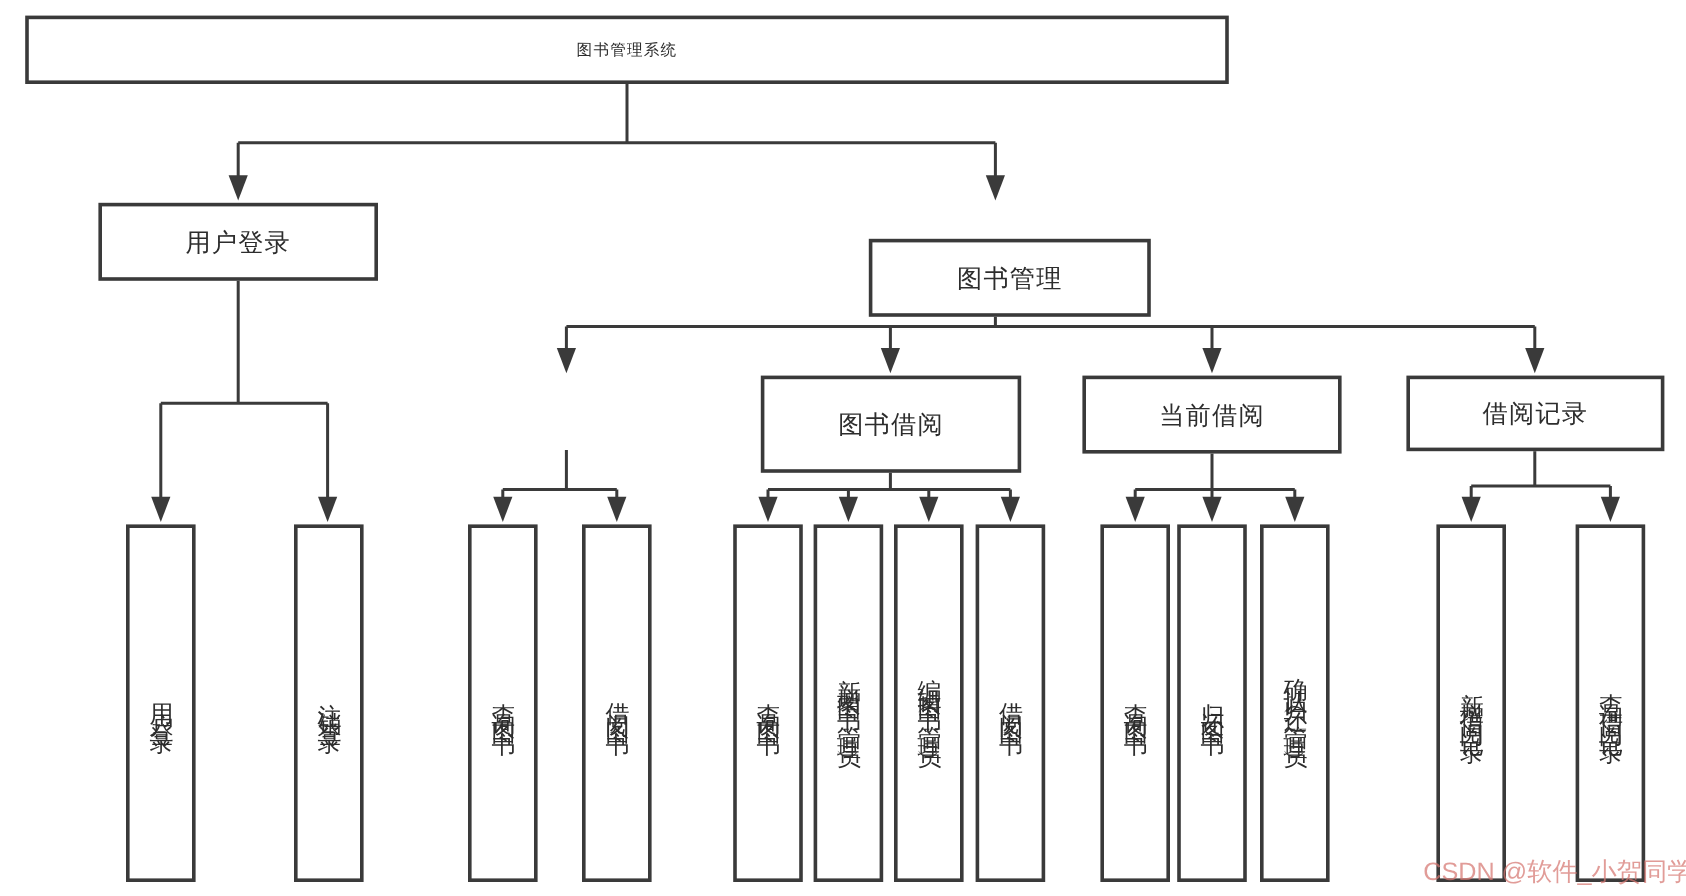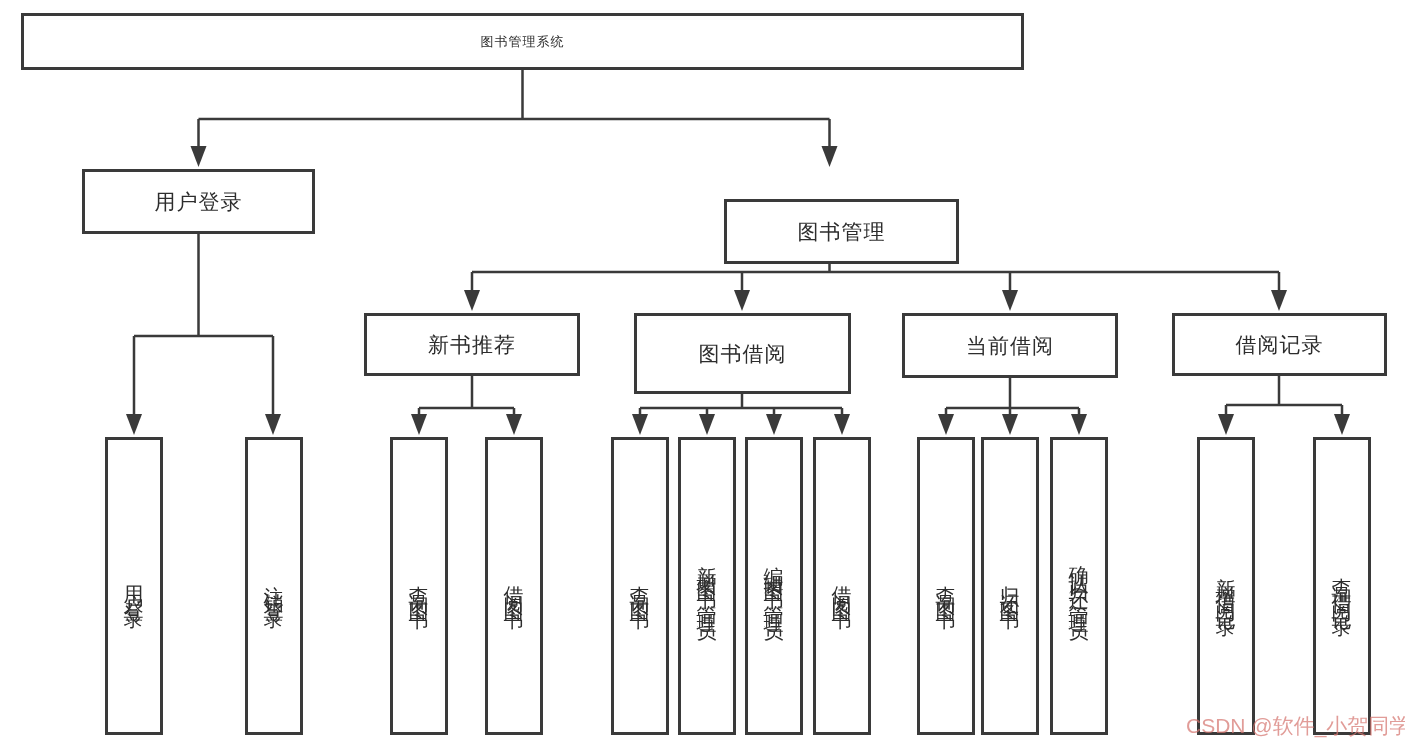--- a/index.html
+++ b/index.html
@@ -67,23 +67,20 @@
     <span>图书管理系统</span>
   </div>
 
   <div class="box hbox" style="left:82px; top:169px; width:233px; height:65px;">
     <span>用户登录</span>
   </div>
   <div class="box hbox" style="left:724px; top:169px; width:235px; height:65px;margin-top:30px;">
     <span>图书管理</span>
   </div>
 
-  <div class="box hbox" style="left:364px; top:313px; width:216px; height:63px;">
-    <span>新书推荐</span>
-  </div>
   <div class="box hbox" style="left:634px; top:313px; width:217px; height:81px;">
     <span>图书借阅</span>
   </div>
   <div class="box hbox" style="left:902px; top:313px; width:216px; height:65px;">
     <span>当前借阅</span>
   </div>
   <div class="box hbox" style="left:1172px; top:313px; width:215px; height:63px;">
     <span>借阅记录</span>
   </div>
 

